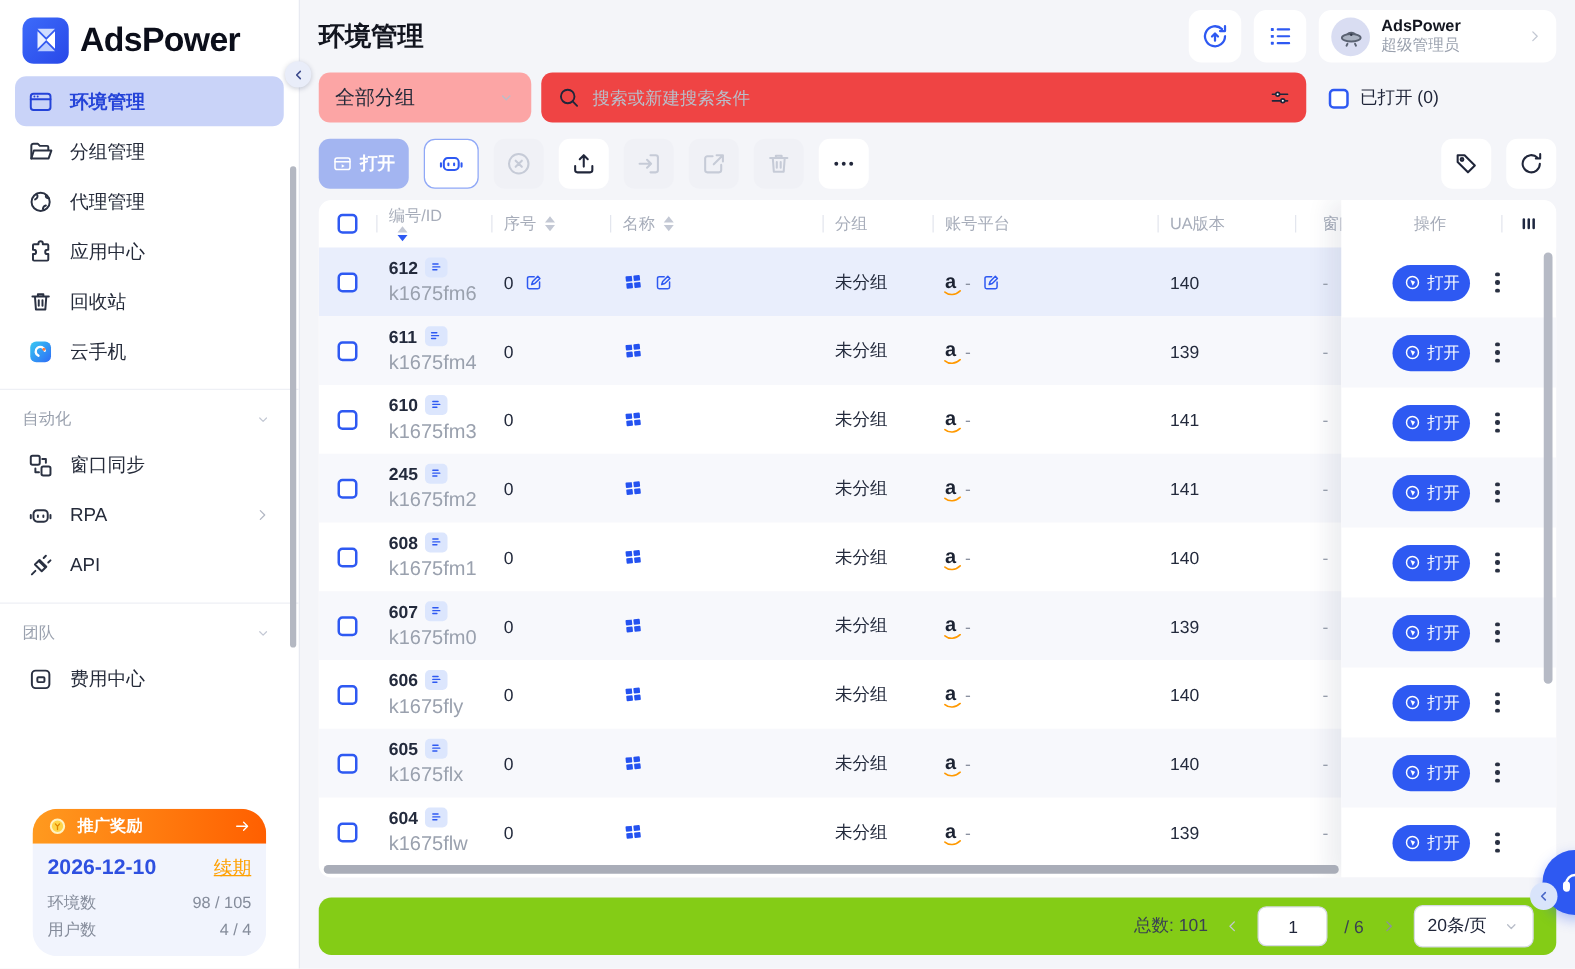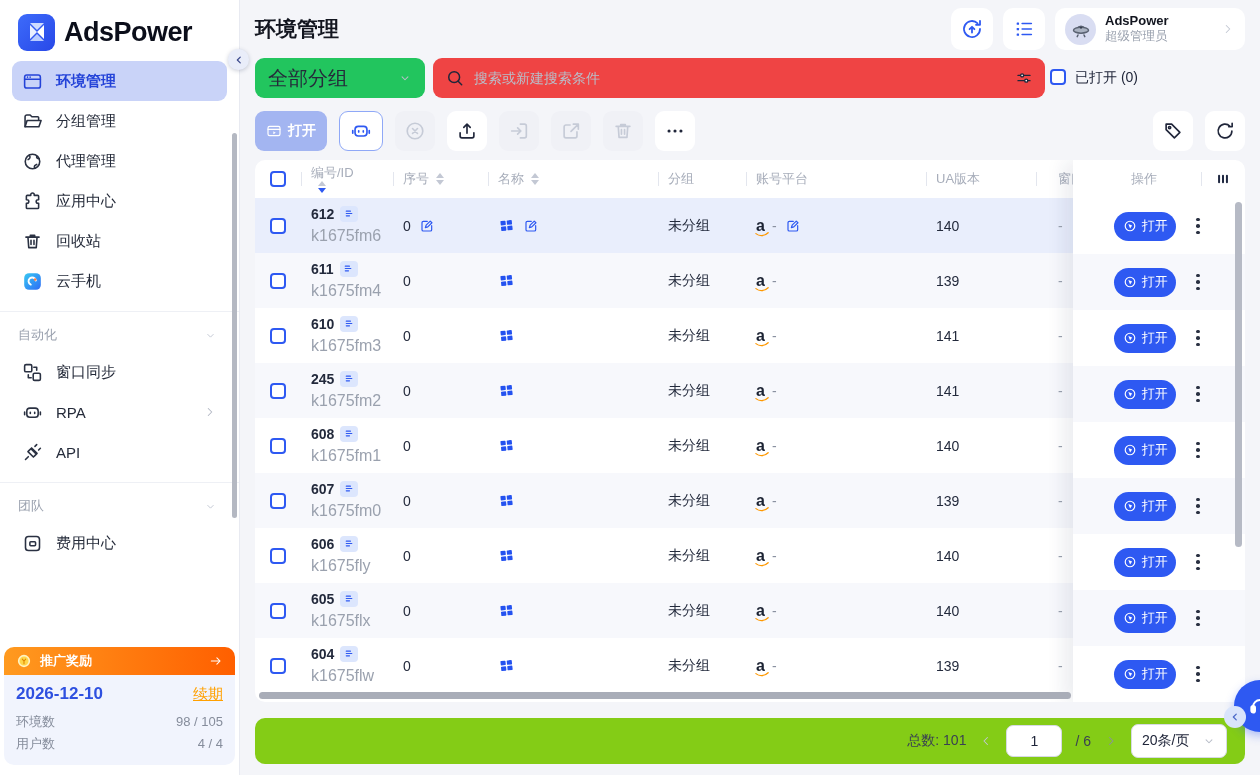--- a/index.html
+++ b/index.html
@@ -18,21 +18,21 @@
   .new-browser .vdiv{width:1px;height:22px;background:rgba(255,255,255,.4)}
   .new-browser .plus{width:44px;display:flex;align-items:center;justify-content:center}
   .menu{flex:1;padding:2px 12px 0;overflow:hidden}
   .mi{height:40px;display:flex;align-items:center;gap:13px;padding:0 10px;border-radius:9px;font-size:15px;color:#252b3a;cursor:pointer}
   .mi .svgi{color:#2a3142}
   .mi.active{background:#c9d3f8;color:#2443d8;font-weight:700}
   .mi.active .svgi{color:#2443d8}
   .mi .chev-r{margin-left:auto;color:#b3b8c4}
   .sec-div{height:1px;background:#eef0f5;margin:10px -12px}
   .sec-label{display:flex;align-items:center;justify-content:space-between;color:#9aa1ae;font-size:13px;padding:4px 10px 8px 6px}
-  .promo{margin:4px 4px 10px;border-radius:10px;overflow:hidden;flex:0 0 auto}
+  .promo{margin:4px 26px 10px;border-radius:20px;overflow:hidden;flex:0 0 auto}
   .promo-banner{height:28px;background:linear-gradient(90deg,#ff9a1f,#ff5f00);display:flex;align-items:center;gap:8px;color:#fff;font-weight:700;font-size:13px;padding:0 12px;cursor:pointer}
   .promo-banner .arr{margin-left:auto;color:#fff}
   .promo-body{background:#f1f4fd;padding:9px 12px 10px}
   .date-row{display:flex;justify-content:space-between;align-items:center;margin-bottom:7px}
   .pdate{color:#2e50e0;font-weight:800;font-size:17px}
   .renew{color:#ffa000;font-size:15px;text-decoration:underline;cursor:pointer}
   .stat{display:flex;justify-content:space-between;color:#858c9b;font-size:13px;line-height:22px}
   .sb-scroll{position:absolute;right:2px;top:133px;width:5px;height:385px;background:#b4b8c2;border-radius:3px}
   .collapse{position:absolute;left:228px;top:49px;width:21px;height:21px;border-radius:50%;background:#e9edf9;box-shadow:0 1px 4px rgba(40,50,90,.25);color:#3c4a8c;display:flex;align-items:center;justify-content:center;z-index:9;border:none;cursor:pointer}
 
@@ -43,27 +43,27 @@
   .top-right{margin-left:auto;display:flex;gap:10px;align-items:center}
   .icon-btn{width:42px;height:42px;background:#fff;border-radius:10px;border:none;display:flex;align-items:center;justify-content:center;color:#2e59f2;cursor:pointer}
   .user-card{height:42px;background:#fff;border-radius:10px;display:flex;align-items:center;gap:9px;padding:0 10px;width:190px;cursor:pointer}
   .avatar{width:31px;height:31px;border-radius:50%;background:#d9ddf2;display:flex;align-items:center;justify-content:center;flex:0 0 auto}
   .uinfo{display:flex;flex-direction:column;line-height:1.25}
   .uname{font-size:13px;font-weight:800;color:#12151f}
   .urole{font-size:12.5px;color:#9aa1ae}
   .user-card .chev-r{margin-left:auto;color:#c3c8d3}
 
   .filterbar{display:flex;align-items:center;height:40px}
-  .group-select{width:170px;height:40px;background:#22c55e;border-radius:9px;display:flex;align-items:center;justify-content:space-between;padding:0 13px;font-size:20px;color:#252b3a;cursor:pointer}
+  .group-select{width:170px;height:40px;background:#fca5a5;border-radius:9px;display:flex;align-items:center;justify-content:space-between;padding:0 13px;font-size:16px;color:#252b3a;cursor:pointer}
   .group-select .chev-d{color:#b9bec9}
   .searchbox{width:612px;height:40px;background:#ef4444;border-radius:9px;display:flex;align-items:center;gap:9px;padding:0 12px;margin-left:8px}
   .searchbox input{flex:1;border:none;outline:none;font-size:14px;font-family:inherit;color:#252b3a;background:transparent}
   .searchbox input::placeholder{color:#b9bec9}
   .searchbox .svgi{color:#20263a}
-  .opened{display:flex;gap:9px;align-items:flex-start;font-size:14px;margin-left:5px;color:#20263a}
+  .opened{display:flex;gap:9px;align-items:flex-end;font-size:14px;margin-left:18px;color:#20263a}
   .cb{width:16px;height:16px;border:2px solid #2e59f2;border-radius:4px;background:#fff;display:inline-block;cursor:pointer;flex:0 0 auto}
 
   .toolbar{display:flex;align-items:center;gap:12px;margin-top:13px}
   .tb{height:40px;background:#fff;border:none;border-radius:9px;display:flex;align-items:center;justify-content:center;cursor:pointer;font-family:inherit}
   .tb.sq{width:40px}
   .tb-open{width:72px;background:#a3b5f1;color:#fff;gap:6px;font-size:14px;font-weight:600}
   .tb-robot{width:44px;background:#fff;border:1px solid #8fa8f7;color:#2e59f2}
   .tb.dis{color:#c6cbd7;background:#f0f1f6;cursor:default}
   .tb.dark{color:#20263a}
   .tb-spacer{flex:1}

